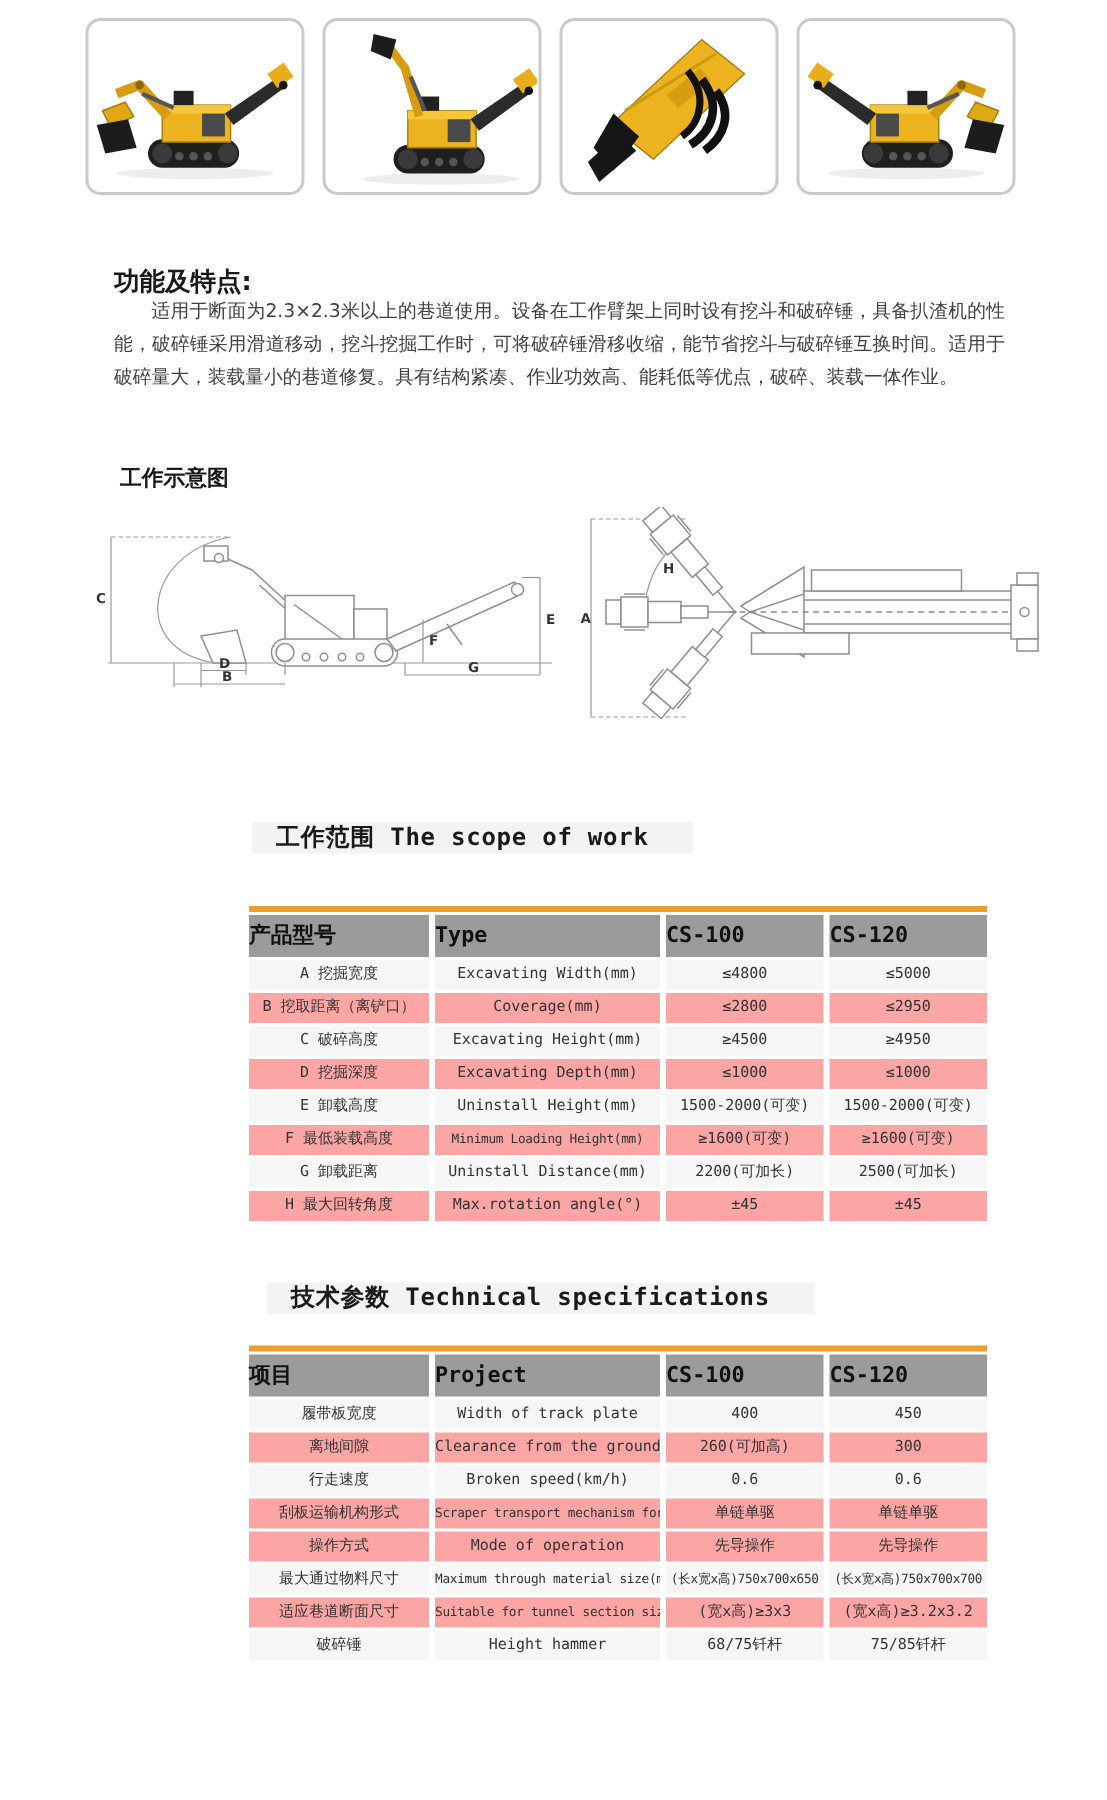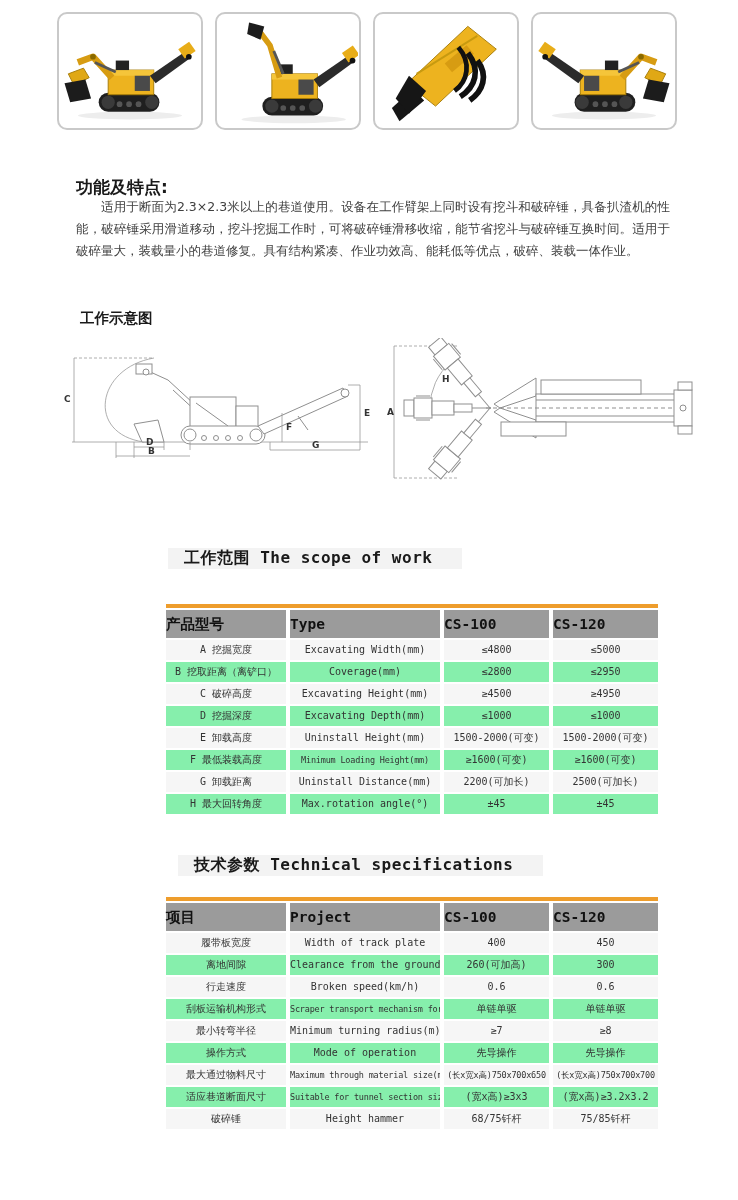--- a/index.html
+++ b/index.html
@@ -56,21 +56,21 @@
   .th {
     background:#9b9b9b; height:28px; line-height:28px; text-align:left;
     font-weight:bold; font-size:14.5px; color:#111;
     font-family:"DejaVu Sans Mono","DejaVu Sans",monospace;
   }
   .td {
     height:20px; line-height:20px; text-align:center; font-size:10px; color:#333;
     font-family:"DejaVu Sans Mono","DejaVu Sans",monospace; white-space:nowrap; overflow:hidden;
   }
   .row-light .td { background:#f6f6f6; }
-  .row-dark  .td { background:#86efac; }
+  .row-dark  .td { background:#fca5a5; }
   .td.long { font-size:8.5px; letter-spacing:-0.2px; }
 </style>
 </head>
 <body>
 
 <svg width="0" height="0" style="position:absolute">
   <defs>
     <g id="mach-base">
       <ellipse cx="73" cy="106" rx="55" ry="4" fill="#ededed"></ellipse>
       <rect x="40" y="82" width="64" height="20" rx="10" fill="#1f1f1f"></rect>
@@ -333,26 +333,20 @@
     <div class="td">Broken speed(km/h)</div>
     <div class="td">0.6</div>
     <div class="td">0.6</div>
   </div>
   <div class="tr row-dark">
     <div class="td">刮板运输机构形式</div>
     <div class="td long">Scraper transport mechanism form</div>
     <div class="td">单链单驱</div>
     <div class="td">单链单驱</div>
   </div>
-  <div class="tr row-light">
-    <div class="td">最小转弯半径</div>
-    <div class="td">Minimum turning radius(m)</div>
-    <div class="td">≥7</div>
-    <div class="td">≥8</div>
-  </div>
   <div class="tr row-dark">
     <div class="td">操作方式</div>
     <div class="td">Mode of operation</div>
     <div class="td">先导操作</div>
     <div class="td">先导操作</div>
   </div>
   <div class="tr row-light">
     <div class="td">最大通过物料尺寸</div>
     <div class="td long">Maximum through material size(mm)</div>
     <div class="td long">(长x宽x高)750x700x650</div>

